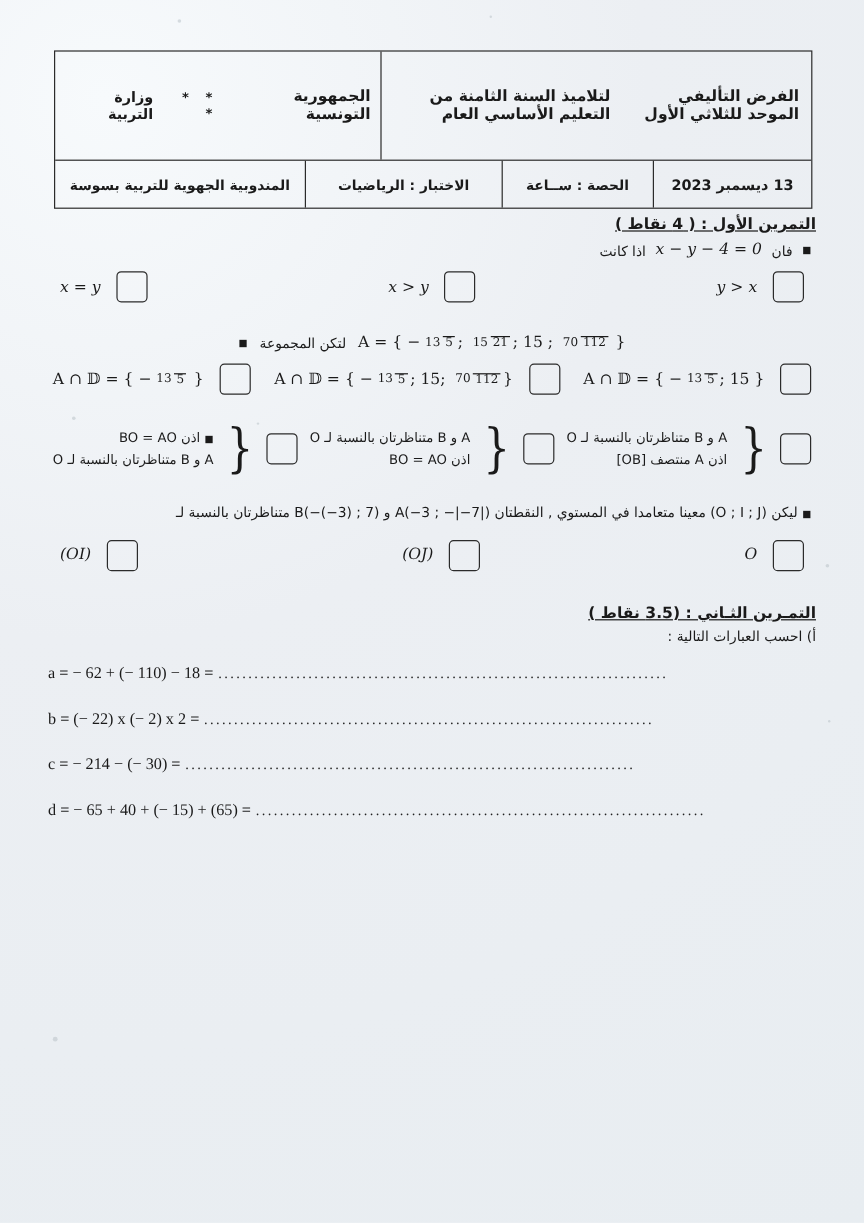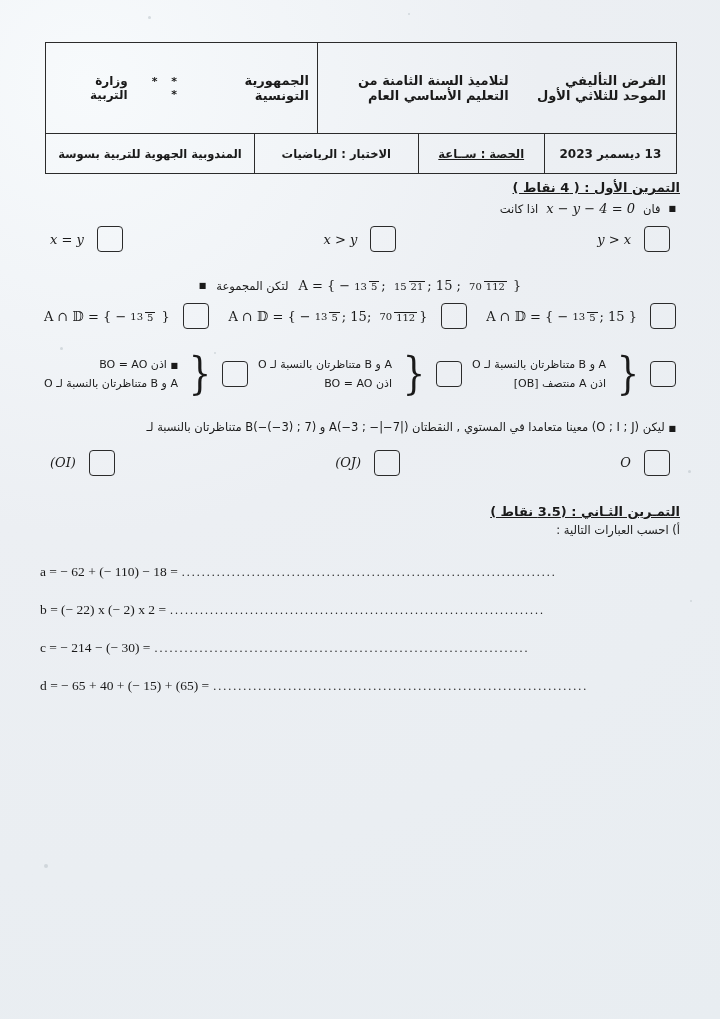--- a/index.html
+++ b/index.html
@@ -35,21 +35,21 @@
     flex:1;display:flex;flex-direction:row;align-items:center;justify-content:center;
     gap:5px;padding:6px 8px;box-sizing:border-box;
   }
   .hdr-bottom{display:flex;height:39px;}
   .hdr-bottom .c{
     display:flex;align-items:center;justify-content:center;
     border-left:1.6px solid #2b2b2b;box-sizing:border-box;
   }
   .hdr-bottom .c:last-child{border-left:none;}
   .c-date{width:21%;}
-  .c-sess{width:20%;text-decoration:underline;}
+  .c-sess{width:20%;}
   .c-subj{width:26%;}
   .c-org{flex:1;}
   .b{font-weight:bold;}
   .t13{font-size:13px;}
   .t12{font-size:12px;}
   .t115{font-size:11.5px;}
   .stars{letter-spacing:5px;font-size:11px;}
 
   
   .sheet{position:absolute;left:40px;top:180px;width:640px;}
@@ -99,21 +99,21 @@
   .qline-long{
     font-size:11.5px;text-align:right;margin:0 4px 12px 0;direction:rtl;
     line-height:1.8;
   }
   .opts3{
     display:flex;justify-content:space-between;align-items:center;
     margin:0 0 28px 0;padding:0 10px;direction:rtl;box-sizing:border-box;
   }
 
   .ex2-title{font-weight:bold;font-size:13px;text-align:right;margin:0 0 4px 0;}
-  .a-label{font-size:11.5px;text-align:right;margin:0 0 27px 0;}
+  .a-label{font-size:11.5px;text-align:right;margin:0 0 16px 0;}
 
   .eq{
     display:flex;align-items:baseline;gap:4px;direction:ltr;
     font-family:Liberation Serif, serif;font-size:13.5px;
     margin:0 0 22px 0;padding-right:18px;
   }
   .dots{flex:1;overflow:hidden;white-space:nowrap;letter-spacing:2px;font-size:12px;color:#222;}
   .ltr{direction:ltr;}
 </style>
 </head>

